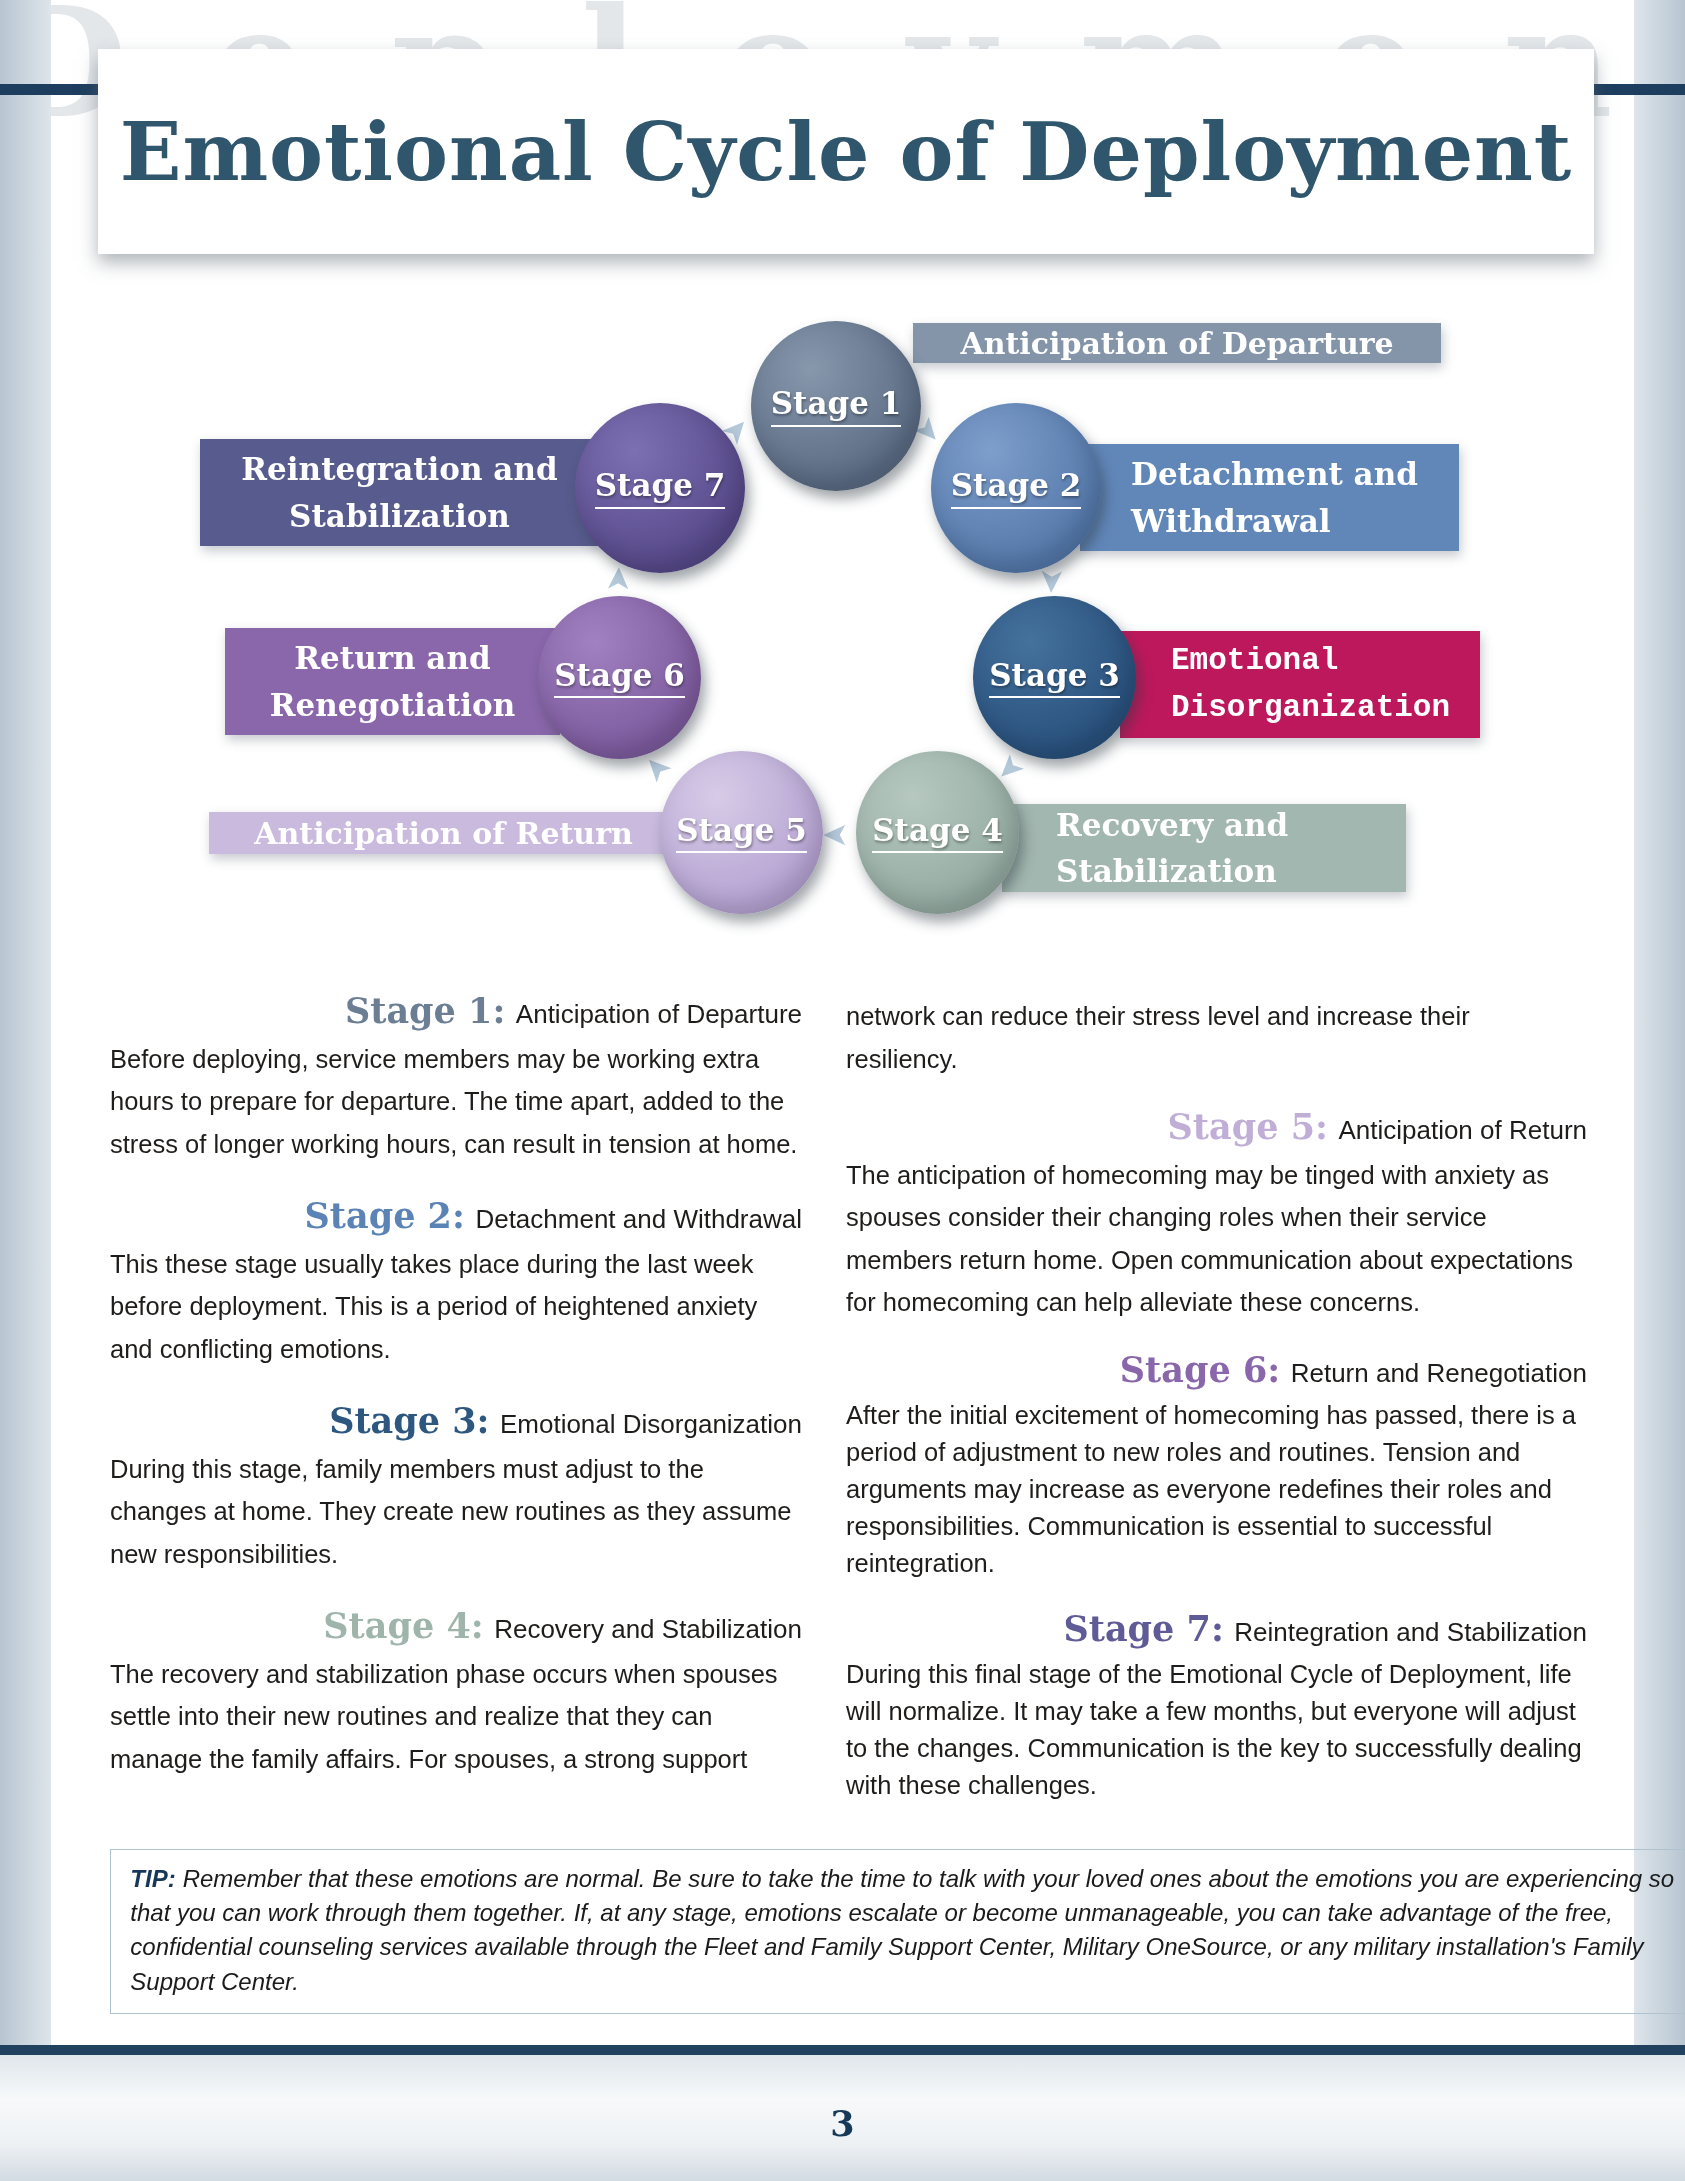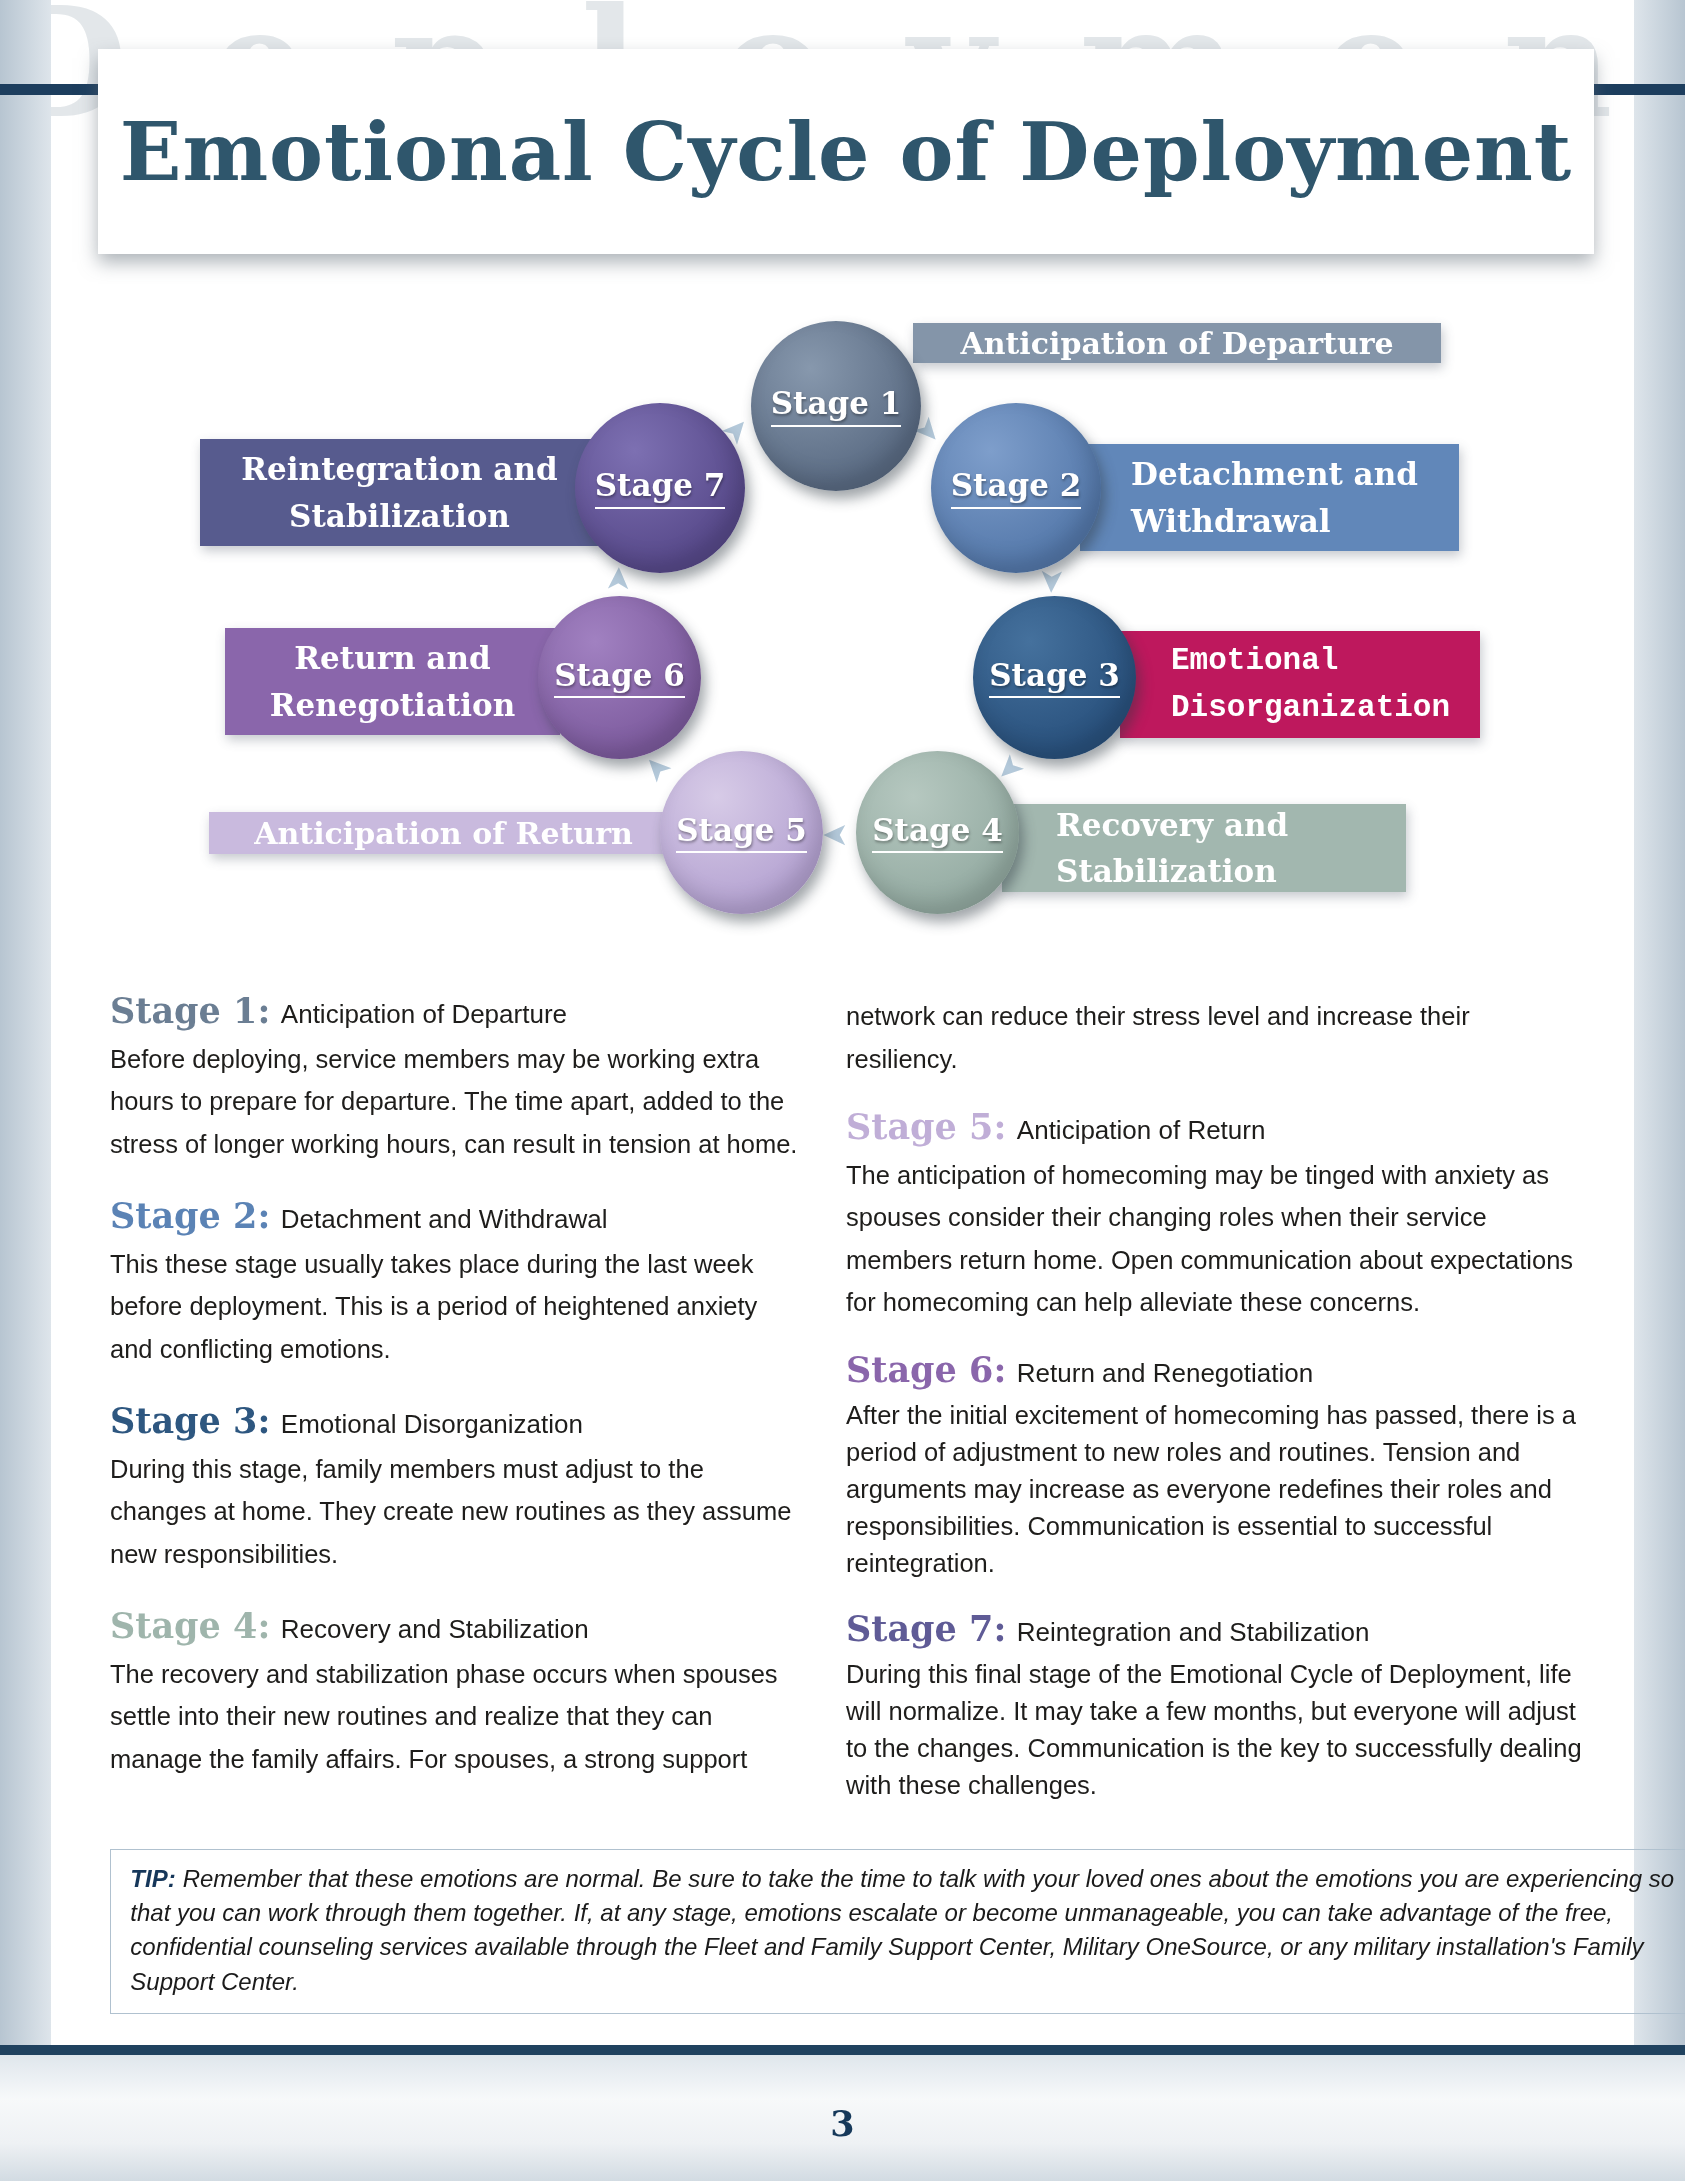--- a/index.html
+++ b/index.html
@@ -57,21 +57,21 @@
   .a56{left:643px;top:460px;transform:rotate(226deg);}
   .a67{left:604px;top:270px;transform:rotate(272deg);}
   .a71{left:722px;top:121px;transform:rotate(-48deg);}
 
   
   .body-text{position:absolute;top:990px;left:110px;width:1476px;z-index:2;color:#1e1d1b;}
   .col{position:absolute;top:0;}
   .col-left{left:0;width:692px;}
   .col-right{left:736px;width:741px;}
 
-  .stage-head{margin:30px 0 7px;font:700 35px "DejaVu Serif",serif;}
+  .stage-head{margin:30px 0 7px;font:700 35px "DejaVu Serif",serif;text-align:right;}
   .col .stage-head:first-child{margin-top:0;}
   .col-right .stage-head{margin-top:26px;}
   .sn{font:400 26px "Liberation Sans",sans-serif;color:#1e1d1b;margin-left:10.5px;}
   .sc1{color:#6b7e93}.sc2{color:#5b83b5}.sc3{color:#2e5780}.sc4{color:#9fb5ac}
   .sc5{color:#c0aed7}.sc6{color:#8a66ab}.sc7{color:#5f5b96}
   p.body{margin:0 0 3.5px;font-size:25.5px;line-height:1.66;}
   p.tight{line-height:1.45;}
   p.cont{margin:5.3px 0 0;font-size:25.5px;line-height:1.66;}
 
   

